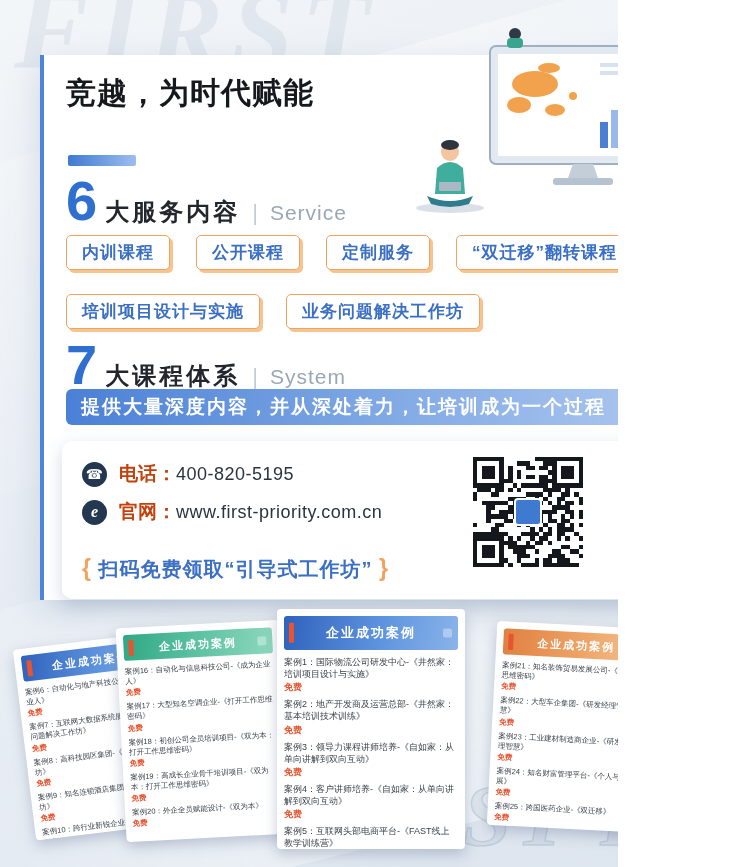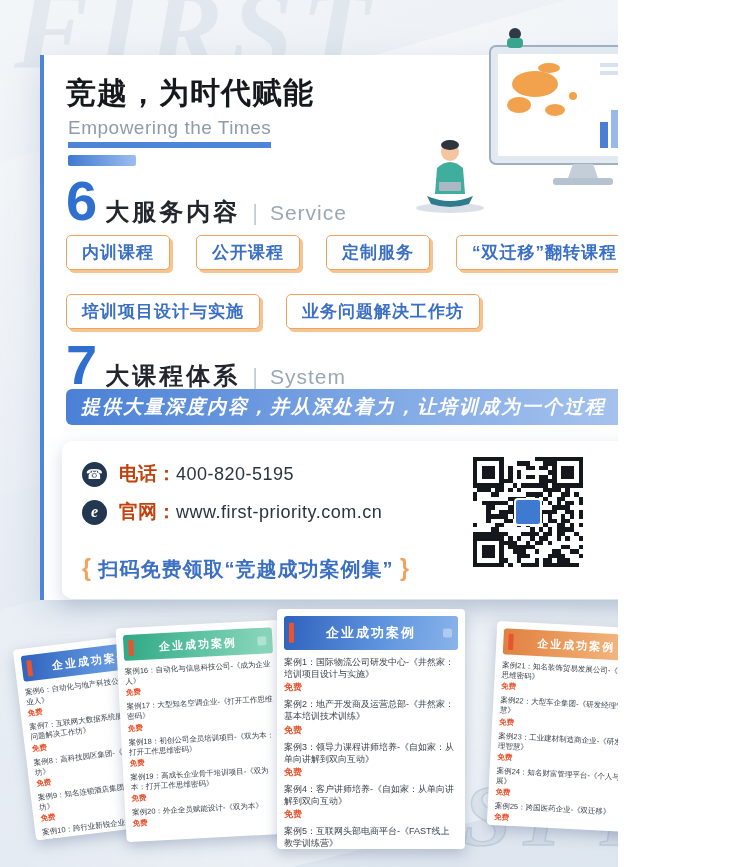--- a/index.html
+++ b/index.html
@@ -36,21 +36,21 @@
   .h-en{font-size:21px;color:#9aa8b6;letter-spacing:1px;}
 
   .tags{position:absolute;left:22px;top:180px;width:630px;}
   .tag-row{display:flex;gap:26px;margin-bottom:24px;text-align:right;}
   .tag{display:inline-block;padding:5px 15px;border:1px solid #f0a35e;border-radius:5px;background:#fff;
         color:#3a6fc4;font-size:17px;font-weight:700;letter-spacing:1px;
         box-shadow:3px 3px 0 0 #f6c491;}
 
   .banner{position:absolute;left:22px;top:334px;width:568px;height:36px;border-radius:6px;
         background:linear-gradient(90deg,#4a80d6 0%,#7fa8e4 55%,#a8c4ee 100%);
-        color:#fff;font-size:19px;font-weight:700;letter-spacing:2px;line-height:36px;padding-left:15px;box-sizing:border-box;font-style:italic;}
+        color:#fff;font-size:19px;font-weight:700;letter-spacing:2px;line-height:36px;padding-left:15px;box-sizing:border-box;}
 
   .contact{position:absolute;left:18px;top:386px;width:588px;height:158px;background:#fff;border-radius:10px;
         box-shadow:0 6px 18px rgba(110,135,170,.30);border-right:4px solid #4f85d8;}
   .c-row{position:absolute;left:20px;display:flex;align-items:center;}
   .c-row.phone{top:20px;}
   .c-row.web{top:58px;}
   .c-icon{width:25px;height:25px;border-radius:50%;background:#233850;color:#fff;
         display:flex;align-items:center;justify-content:center;font-size:14px;margin-right:12px;flex:0 0 auto;}
   .c-icon.web-ic{font-family:"Liberation Serif","DejaVu Serif",serif;font-style:italic;font-weight:700;font-size:16px;}
   .c-label{font-size:19px;color:#c2410c;font-weight:700;}
@@ -96,21 +96,20 @@
 <body>
 
 <div class="page">
   <div class="ribbon"></div>
   <div class="ribbon ribbon2"></div>
   <div class="wm-top">FIRST</div>
   <div class="wm-bottom">FIRST PRIORITY</div>
 
   <div class="main-card">
     <div class="hero-title">竞越，为时代赋能</div>
-    <div class="hero-sub">Empowering the Times</div>
     <div class="accent-bar"></div>
 
     <div class="sec-head service">
       <span class="big-num">6</span>
       <span class="h-cn">大服务内容</span>
       <span class="h-div">|</span>
       <span class="h-en">Service</span>
     </div>
 
     <div class="tags">
@@ -141,21 +140,21 @@
         <span class="c-label">电话：</span>
         <span class="c-value">400-820-5195</span>
       </div>
       <div class="c-row web">
         <span class="c-icon web-ic">e</span>
         <span class="c-label">官网：</span>
         <span class="c-value">www.first-priority.com.cn</span>
       </div>
       <div class="slogan">
         <span class="brace">{</span>
-        <span class="slogan-text">扫码免费领取“竞越成功案例集”</span>
+        <span class="slogan-text">扫码免费领取“引导式工作坊”</span>
         <span class="brace">}</span>
       </div>
       <div class="qr">
         <div class="qr-grid">
             <div class="qm"></div>
             <div class="qm"></div>
             <div class="qm"></div>
             <div class="qm"></div>
             <div class="qm"></div>
             <div class="qm"></div>

